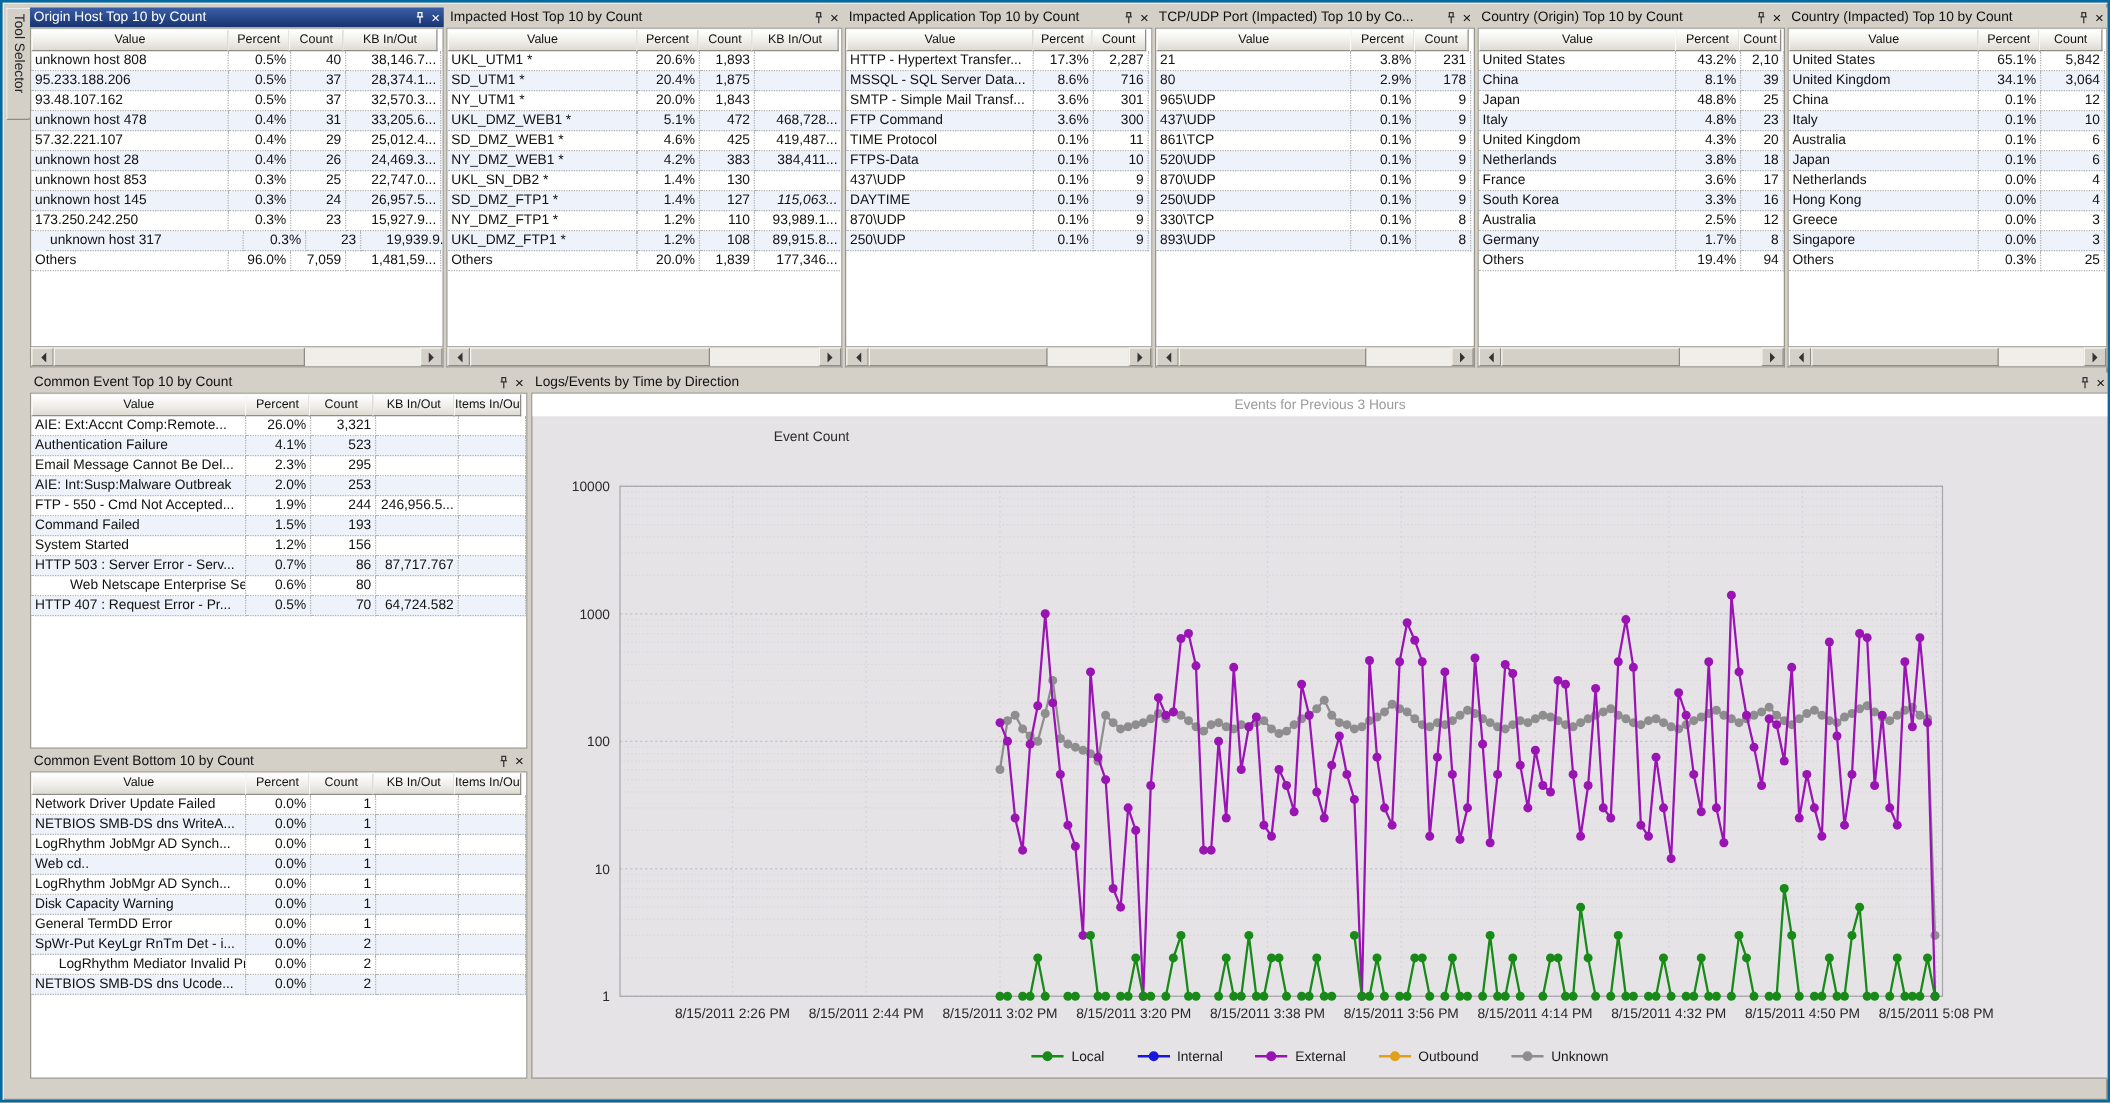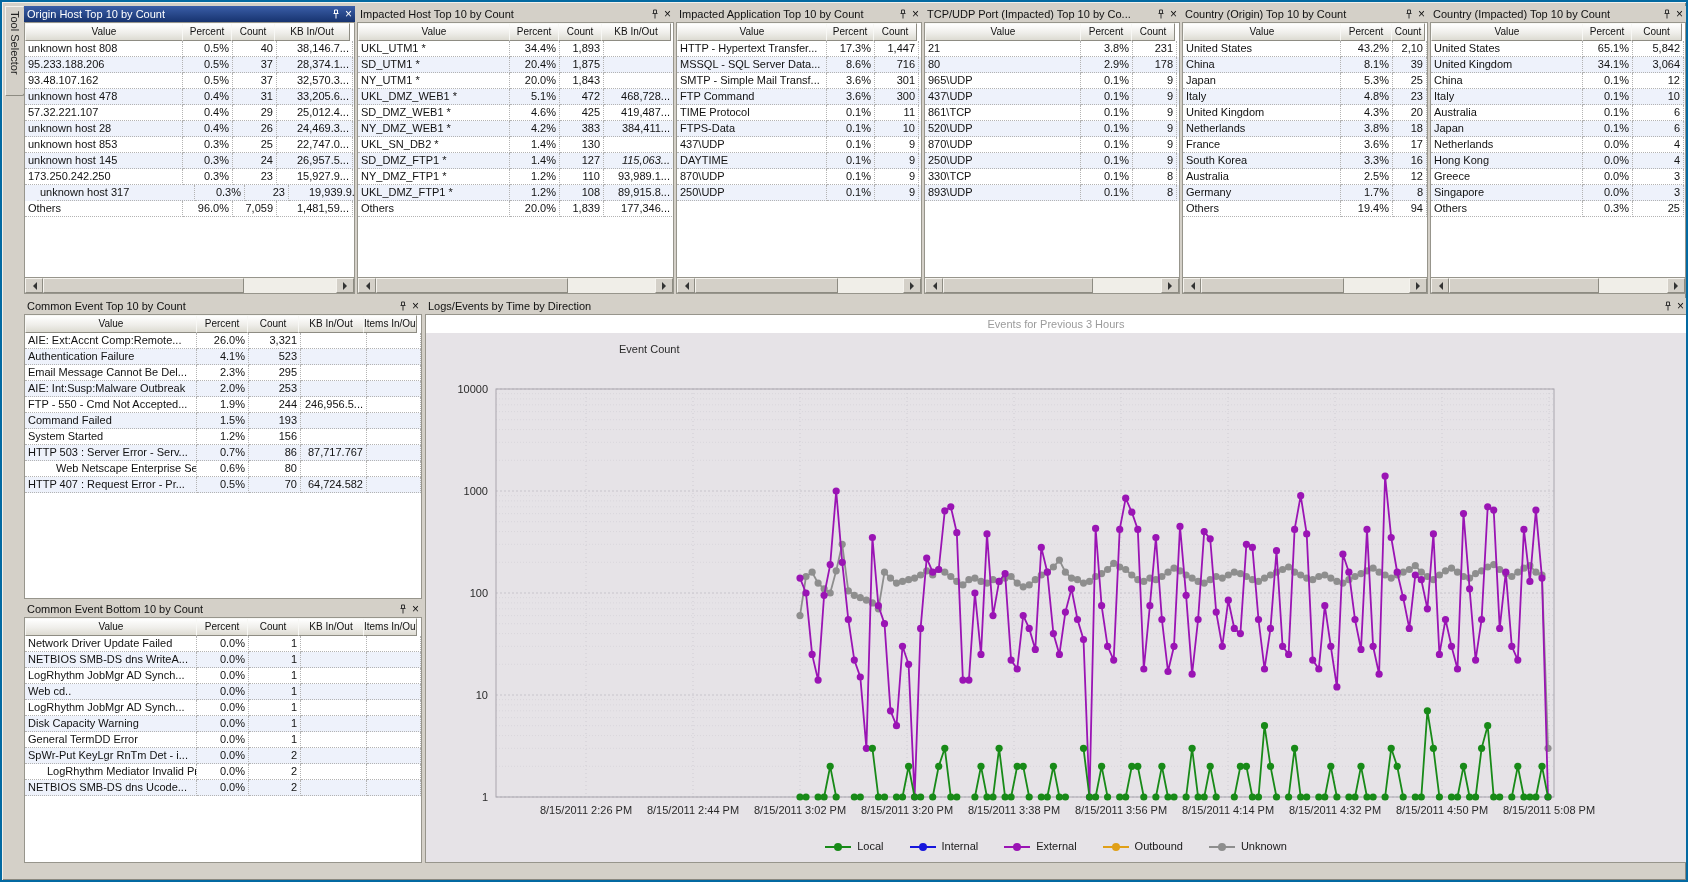--- a/index.html
+++ b/index.html
@@ -26,21 +26,21 @@
   .sb-btn{width:16px;background:#d4d0c8;border:1px solid;border-color:#f5f3ee #8d8b82 #8d8b82 #f5f3ee;display:flex;align-items:center;justify-content:center;flex:0 0 auto;}
   .sb-btn .tri-l{width:0;height:0;border:4px solid transparent;border-right:4px solid #333;margin-left:-3px;}
   .sb-btn .tri-r{width:0;height:0;border:4px solid transparent;border-left:4px solid #333;margin-right:-3px;}
   .sb-track{flex:1;position:relative;}
   .sb-thumb{position:absolute;top:0;bottom:0;left:0;width:68%;background:#d4d0c8;border:1px solid;border-color:#f5f3ee #8d8b82 #8d8b82 #f5f3ee;}
   
   #chart-body{position:absolute;left:0;right:0;top:16px;bottom:0;background:#e6e3e7;border:1px solid #97958c;box-sizing:border-box;}
   #chart-title-strip{height:18px;background:#fff;text-align:center;font-size:11px;color:#9b9b9b;line-height:18px;}
   #chart-svg{display:block;}
   #chart-legend{position:absolute;left:0;right:0;bottom:10px;display:flex;justify-content:center;gap:26px;font-size:11px;color:#1a1a1a;}
-  .leg-item{display:flex;align-items:flex-end;gap:6px;}
+  .leg-item{display:flex;align-items:flex-start;gap:6px;}
 </style>
 </head>
 <body>
 
 <div id="window">
   <div class="tool-tab">
     <span>Tool Selector</span>
   </div>
 
   <div id="panels-root">
@@ -152,21 +152,21 @@
         </div>
         <div class="panel-body">
           <div class="thead">
             <div class="th" style="width: 152px;">Value</div>
             <div class="th" style="width: 50px;">Percent</div>
             <div class="th" style="width: 44px;">Count</div>
             <div class="th" style="width: 70px;">KB In/Out</div>
           </div>
           <div class="trow">
             <div class="td" style="width: 152px;">UKL_UTM1 *</div>
-            <div class="td num" style="width: 50px;">34.4%</div>
+            <div class="td num" style="width: 50px;">20.6%</div>
             <div class="td num" style="width: 44px;">1,893</div>
             <div class="td num" style="width: 70px;"></div>
           </div>
           <div class="trow alt">
             <div class="td" style="width: 152px;">SD_UTM1 *</div>
             <div class="td num" style="width: 50px;">20.4%</div>
             <div class="td num" style="width: 44px;">1,875</div>
             <div class="td num" style="width: 70px;"></div>
           </div>
           <div class="trow">
@@ -248,21 +248,21 @@
         </div>
         <div class="panel-body">
           <div class="thead">
             <div class="th" style="width: 150px;">Value</div>
             <div class="th" style="width: 48px;">Percent</div>
             <div class="th" style="width: 44px;">Count</div>
           </div>
           <div class="trow">
             <div class="td" style="width: 150px;">HTTP - Hypertext Transfer...</div>
             <div class="td num" style="width: 48px;">17.3%</div>
-            <div class="td num" style="width: 44px;">1,447</div>
+            <div class="td num" style="width: 44px;">2,287</div>
           </div>
           <div class="trow alt">
             <div class="td" style="width: 150px;">MSSQL - SQL Server Data...</div>
             <div class="td num" style="width: 48px;">8.6%</div>
             <div class="td num" style="width: 44px;">716</div>
           </div>
           <div class="trow">
             <div class="td" style="width: 150px;">SMTP - Simple Mail Transf...</div>
             <div class="td num" style="width: 48px;">3.6%</div>
             <div class="td num" style="width: 44px;">301</div>
@@ -415,21 +415,21 @@
             <div class="td num" style="width: 52px;">43.2%</div>
             <div class="td num" style="width: 34px;">2,10</div>
           </div>
           <div class="trow alt">
             <div class="td" style="width: 158px;">China</div>
             <div class="td num" style="width: 52px;">8.1%</div>
             <div class="td num" style="width: 34px;">39</div>
           </div>
           <div class="trow">
             <div class="td" style="width: 158px;">Japan</div>
-            <div class="td num" style="width: 52px;">5.3%</div>
+            <div class="td num" style="width: 52px;">48.8%</div>
             <div class="td num" style="width: 34px;">25</div>
           </div>
           <div class="trow alt">
             <div class="td" style="width: 158px;">Italy</div>
             <div class="td num" style="width: 52px;">4.8%</div>
             <div class="td num" style="width: 34px;">23</div>
           </div>
           <div class="trow">
             <div class="td" style="width: 158px;">United Kingdom</div>
             <div class="td num" style="width: 52px;">4.3%</div>

